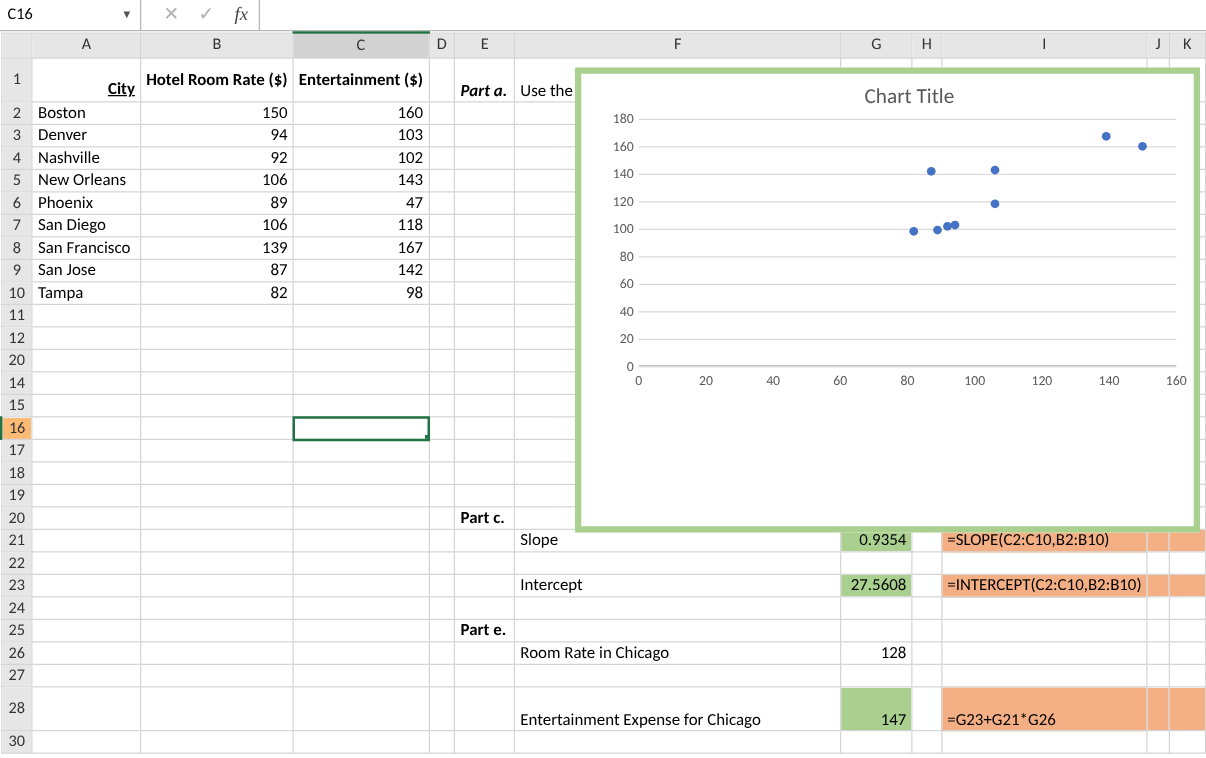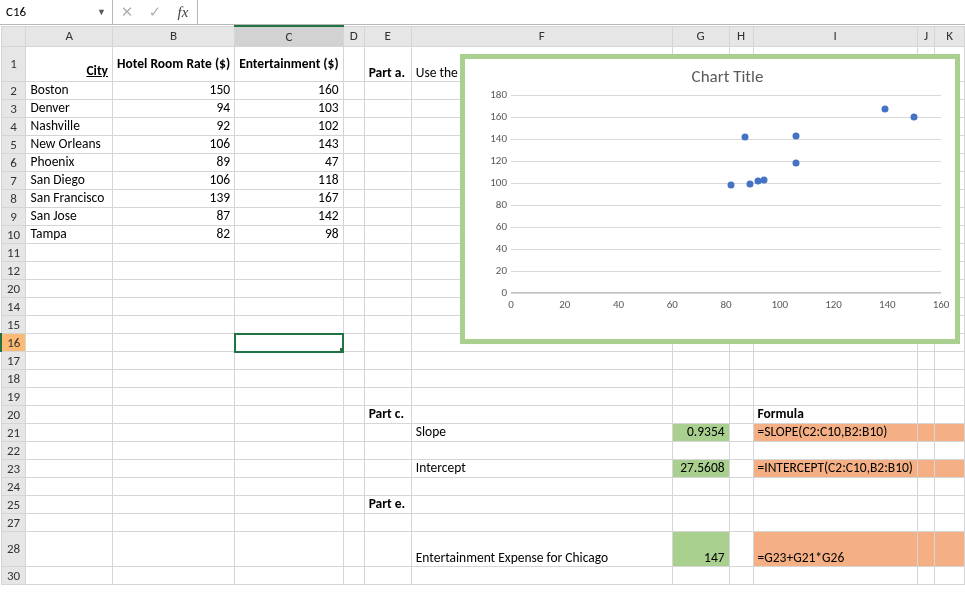--- a/index.html
+++ b/index.html
@@ -10,21 +10,21 @@
     --green-fill:#a9d08e;
     --orange-fill:#f4b084;
     --chart-border:#a9d08e;
     --dot:#4472c4;
     --text:#000;
   }
   html,body{margin:0;padding:0;font:13.5px/1.2 "Calibri","Segoe UI",Arial,sans-serif;color:var(--text);}
   body{width:965px;height:606px;overflow:hidden;background:#fff;}
 
   
-  .top{height:24px;border-bottom:1px solid var(--grid-dark);display:flex;align-items:stretch;}
+  .top{height:24px;border-bottom:1px solid var(--grid-dark);display:flex;align-items:stretch;gap:10px;}
   .namebox{width:100px;border-right:1px solid var(--grid-dark);display:flex;align-items:center;padding:0 6px;font-size:13px;}
   .namebox .dd{margin-left:auto;font-size:9px;color:#555;}
   .fxgroup{display:flex;align-items:center;border-right:1px solid var(--grid-dark);}
   .fxbtn{width:28px;text-align:center;font-size:15px;color:#b0b0b0;}
   .fxbtn.fx{font-style:italic;font-family:"Times New Roman",serif;color:#444;}
   .fxinput{flex:1;display:flex;align-items:center;padding:0 6px;font-size:13px;}
 
   
   .sheet{position:relative;}
   table.grid{border-collapse:collapse;table-layout:fixed;}
@@ -41,21 +41,21 @@
   table.grid .vtop{vertical-align:top;text-align:right;}
   table.grid .grn{background:var(--green-fill);}
   table.grid .org{background:var(--orange-fill);}
   table.grid .sel{outline:2px solid var(--sel);outline-offset:-1px;position:relative;}
   table.grid .sel::after{content:"";position:absolute;right:-3px;bottom:-3px;width:6px;height:6px;background:var(--sel);}
   table.grid th.rowhdr.act{background:#fdba74;border-left:2px solid var(--sel);}
   table.grid th.colhdr.act{background:#d2d2d2;border-top:2px solid var(--sel);}
   .wrap{white-space:normal;line-height:1.15;}
 
   
-  .chart{position:absolute;left:460px;top:29px;width:500px;height:290px;border:5px solid var(--chart-border);box-sizing:border-box;background:#fff;padding-left:35px;}
+  .chart{position:absolute;left:460px;top:29px;width:500px;height:372px;border:5px solid var(--chart-border);box-sizing:border-box;background:#fff;padding-left:35px;}
   .chart-title{text-align:center;font-size:17px;color:#595959;margin-top:8px;}
   .plot{position:absolute;left:46px;top:36px;width:430px;height:198px;}
   .axis-line{position:absolute;background:#d9d9d9;}
   .hgrid{left:0;right:0;height:1px;}
   .xaxis{position:absolute;left:0;right:0;bottom:0;height:1px;background:#bfbfbf;}
   .tick-y{position:absolute;left:-32px;width:28px;text-align:right;font-size:11px;color:#595959;transform:translateY(-50%);}
   .tick-x{position:absolute;bottom:-18px;font-size:11px;color:#595959;transform:translateX(-50%);}
   .pt{position:absolute;width:7px;height:7px;border-radius:50%;background:var(--dot);transform:translate(-50%,50%);}
   .legend{position:absolute;bottom:6px;left:0;right:0;text-align:center;font-size:11px;color:#595959;}
   .legend .dot{display:inline-block;width:7px;height:7px;border-radius:50%;background:var(--dot);margin-right:4px;vertical-align:middle;}
@@ -108,21 +108,21 @@
           <th class="colhdr">I</th>
           <th class="colhdr">J</th>
           <th class="colhdr">K</th>
         </tr>
         <tr class="tall">
           <th class="rowhdr">1</th>
           <td class="ctr bold ul vtop"><br>City</td>
           <td class="ctr bold">Hotel Room Rate ($)</td>
           <td class="ctr bold">Entertainment ($)</td>
           <td></td>
-          <td class="bold" style="vertical-align: bottom;">Part a.</td>
+          <td class="bold" style="vertical-align: bottom; font-style: italic;">Part a.</td>
           <td style="vertical-align: bottom; overflow: visible;">Use the area below to draw a scatter diagram.</td>
           <td></td>
           <td></td>
           <td></td>
           <td></td>
           <td></td>
         </tr>
         <tr>
           <th class="rowhdr">2</th>
           <td>Boston</td>
@@ -447,20 +447,34 @@
         </tr>
         <tr>
           <th class="rowhdr">25</th>
           <td></td>
           <td></td>
           <td></td>
           <td></td>
           <td class="bold">Part e.</td>
           <td></td>
           <td></td>
+          <td></td>
+          <td></td>
+          <td></td>
+          <td></td>
+        </tr>
+        <tr>
+          <th class="rowhdr">26</th>
+          <td></td>
+          <td></td>
+          <td></td>
+          <td></td>
+          <td></td>
+          <td>Room Rate in Chicago</td>
+          <td class="rt">128</td>
           <td></td>
           <td></td>
           <td></td>
           <td></td>
         </tr>
         <tr>
           <th class="rowhdr">27</th>
           <td></td>
           <td></td>
           <td></td>

